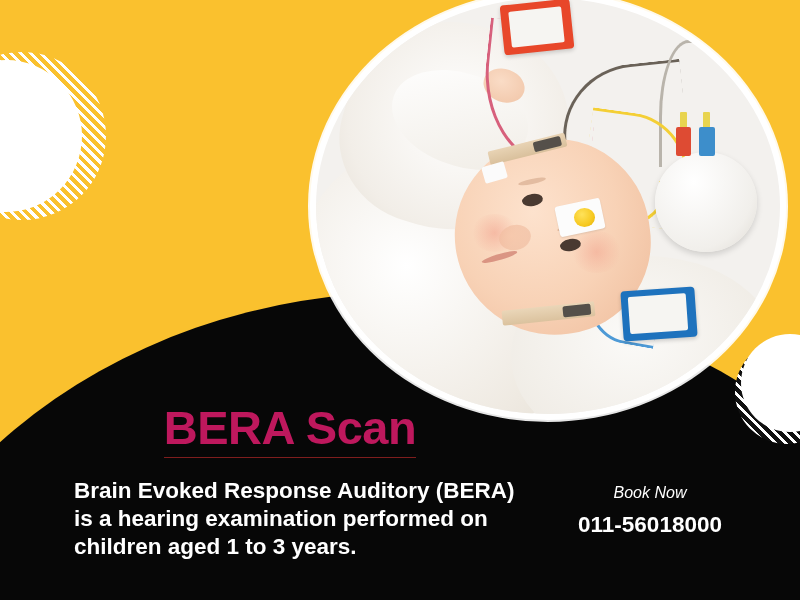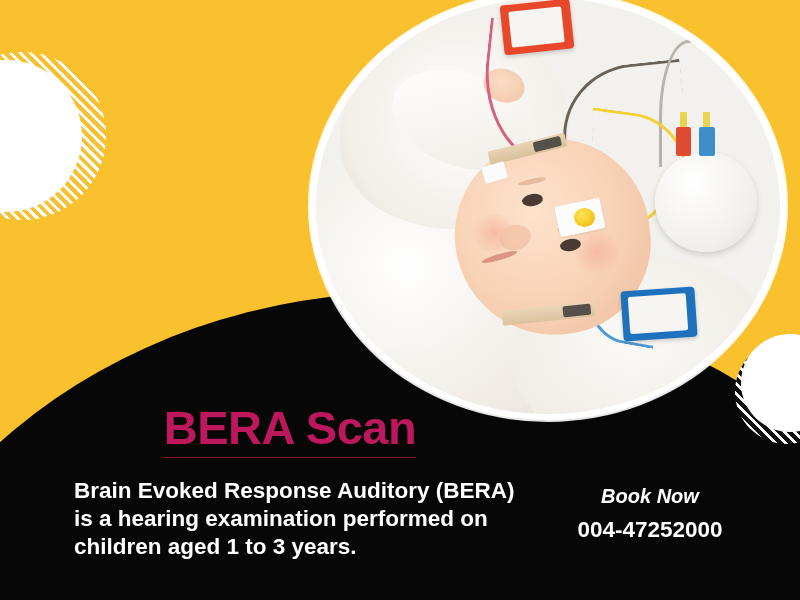--- a/index.html
+++ b/index.html
@@ -366,23 +366,23 @@
 
   
   .contact {
     position: absolute;
     left: 512px; top: 483px;
     width: 276px;
     text-align: center;
     color: #ffffff;
   }
   .book-now {
-    font-size: 20px;
+    font-size: 16px;
     font-style: italic;
-    font-weight: 700;
+    font-weight: 400;
     line-height: 1.3;
     margin-bottom: 6px;
   }
   .phone {
     font-size: 22.5px;
     font-weight: 700;
     line-height: 1.3;
     margin-bottom: 3px;
   }
   .website {
@@ -453,16 +453,16 @@
   </div>
 
   <div class="title-wrap">
     <div class="title">BERA Scan</div>
   </div>
 
   <div class="body-text">Brain Evoked Response Auditory (BERA) is a hearing examination performed on children aged 1 to 3 years.</div>
 
   <div class="contact">
     <div class="book-now">Book Now</div>
-    <div class="phone">004-47252000</div>
+    <div class="phone">011-56018000</div>
   </div>
 
 </div>
 
 </body></html>

